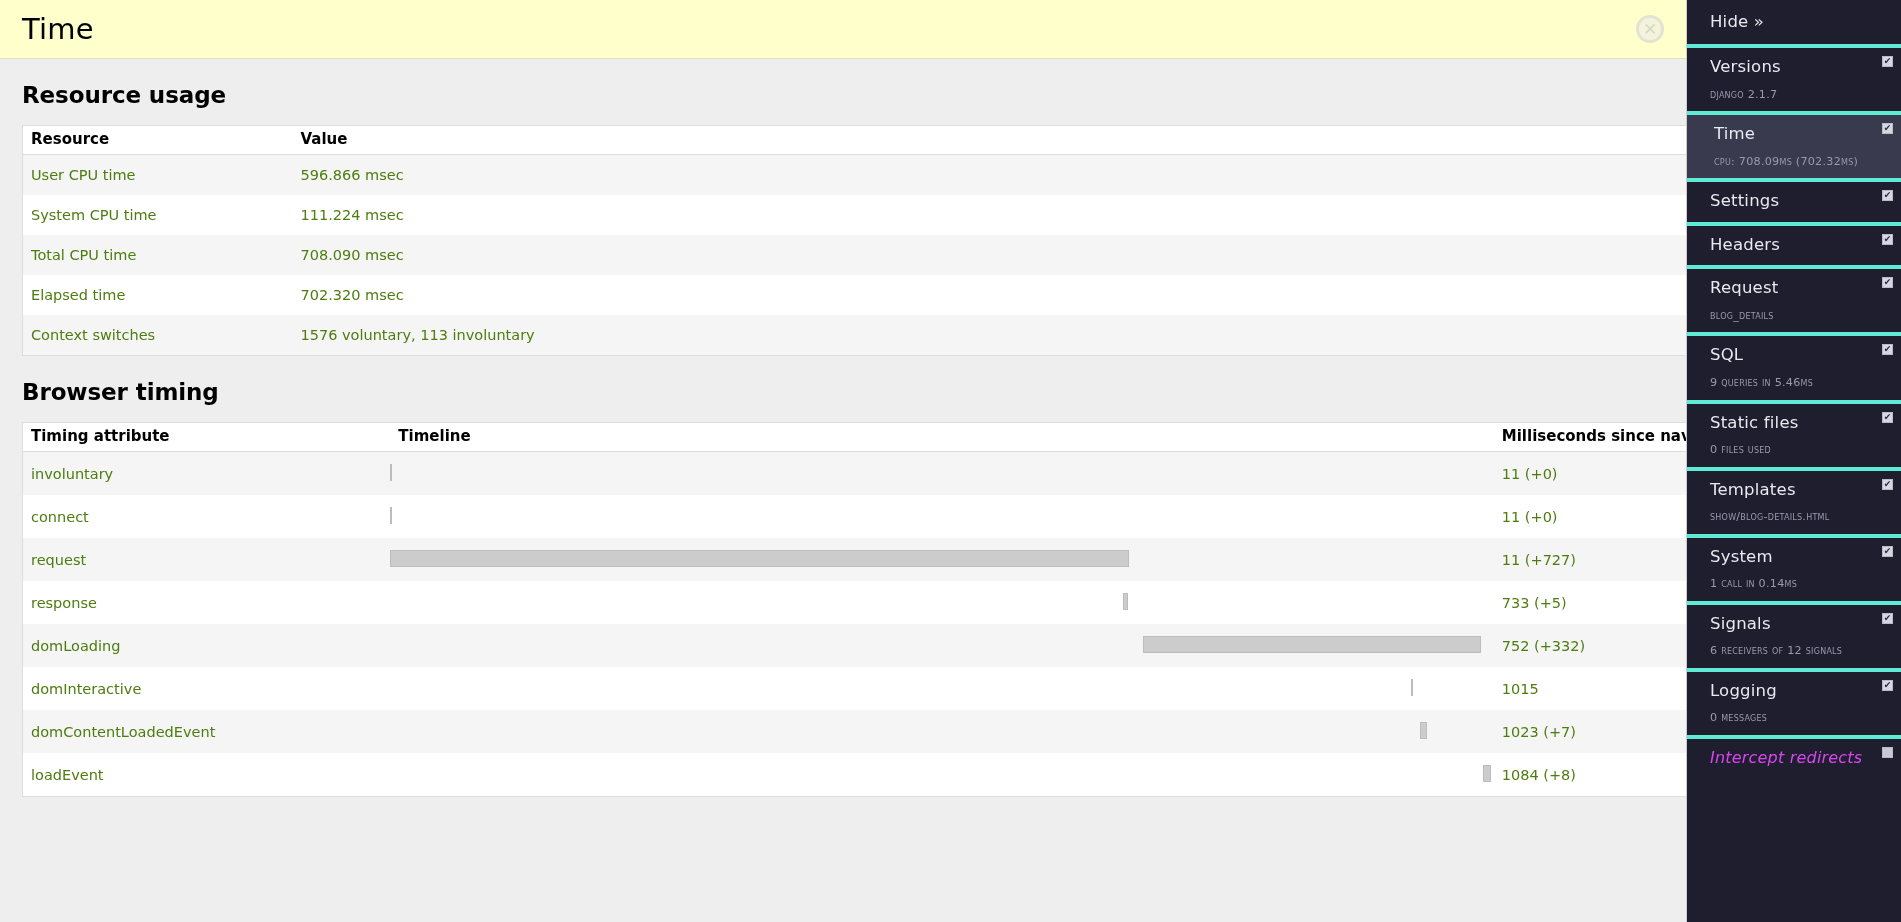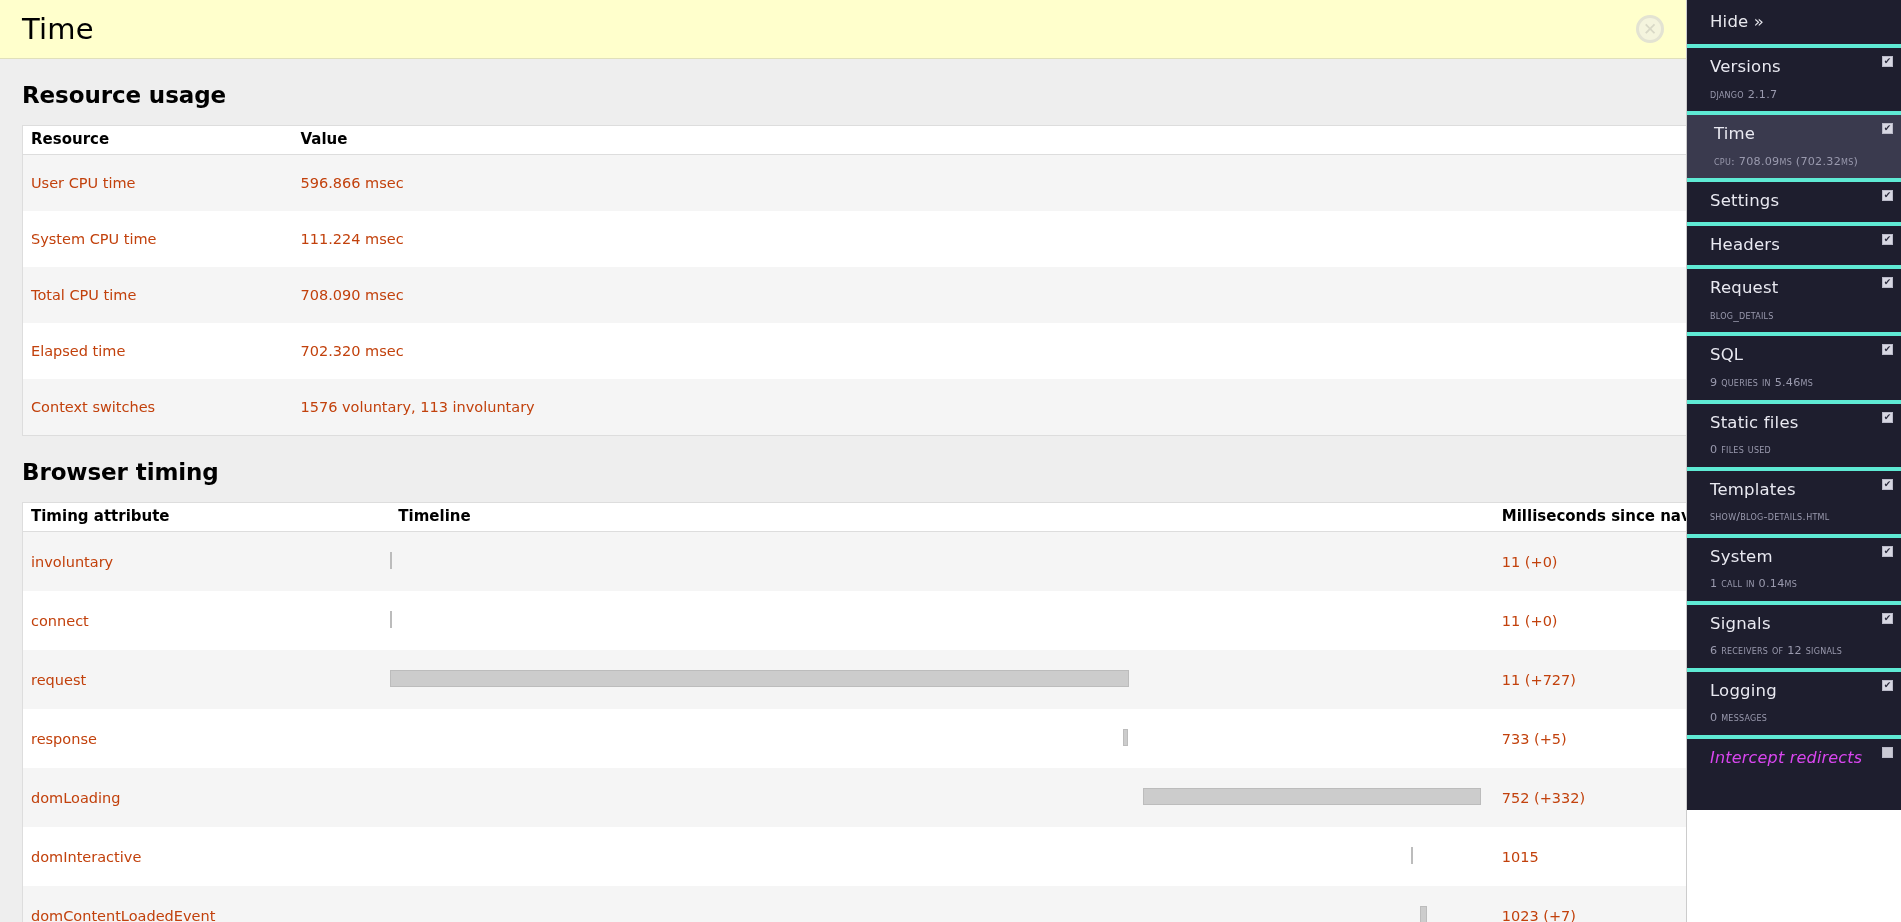--- a/index.html
+++ b/index.html
@@ -74,22 +74,22 @@
     text-align: left;
     font-weight: bold;
     color: #000;
     background: #ffffff;
     padding: 4px 8px 6px 8px;
     font-size: 15px;
     border-bottom: 1px solid #dddddd;
     white-space: nowrap;
   }
   table.dt td {
-    padding: 20px 8px;
-    color: #c2410c;
+    padding: 12px 8px;
+    color: #4d7c0f;
     border: none;
     vertical-align: middle;
     height: 19px;
     white-space: nowrap;
     overflow: hidden;
   }
   table.dt tbody tr:nth-child(odd) { background: #f5f5f5; }
   table.dt tbody tr:nth-child(even) { background: #ffffff; }
 
   
@@ -106,21 +106,21 @@
     position: absolute;
     top: 0px;
     height: 17px;
     background: #cccccc;
     border: 1px solid #bcbcbc;
   }
 
   
   .sidebar {
     width: 214px;
-    height: 810px;
+    height: 922px;
     background: #1e1e2e;
     color: #f8f8f2;
     position: relative;
     overflow: hidden;
     flex-shrink: 0;
   }
   .hide-row {
     padding: 12px 14px 13px 23px;
     font-size: 16.5px;
     color: #e8e8ee;

